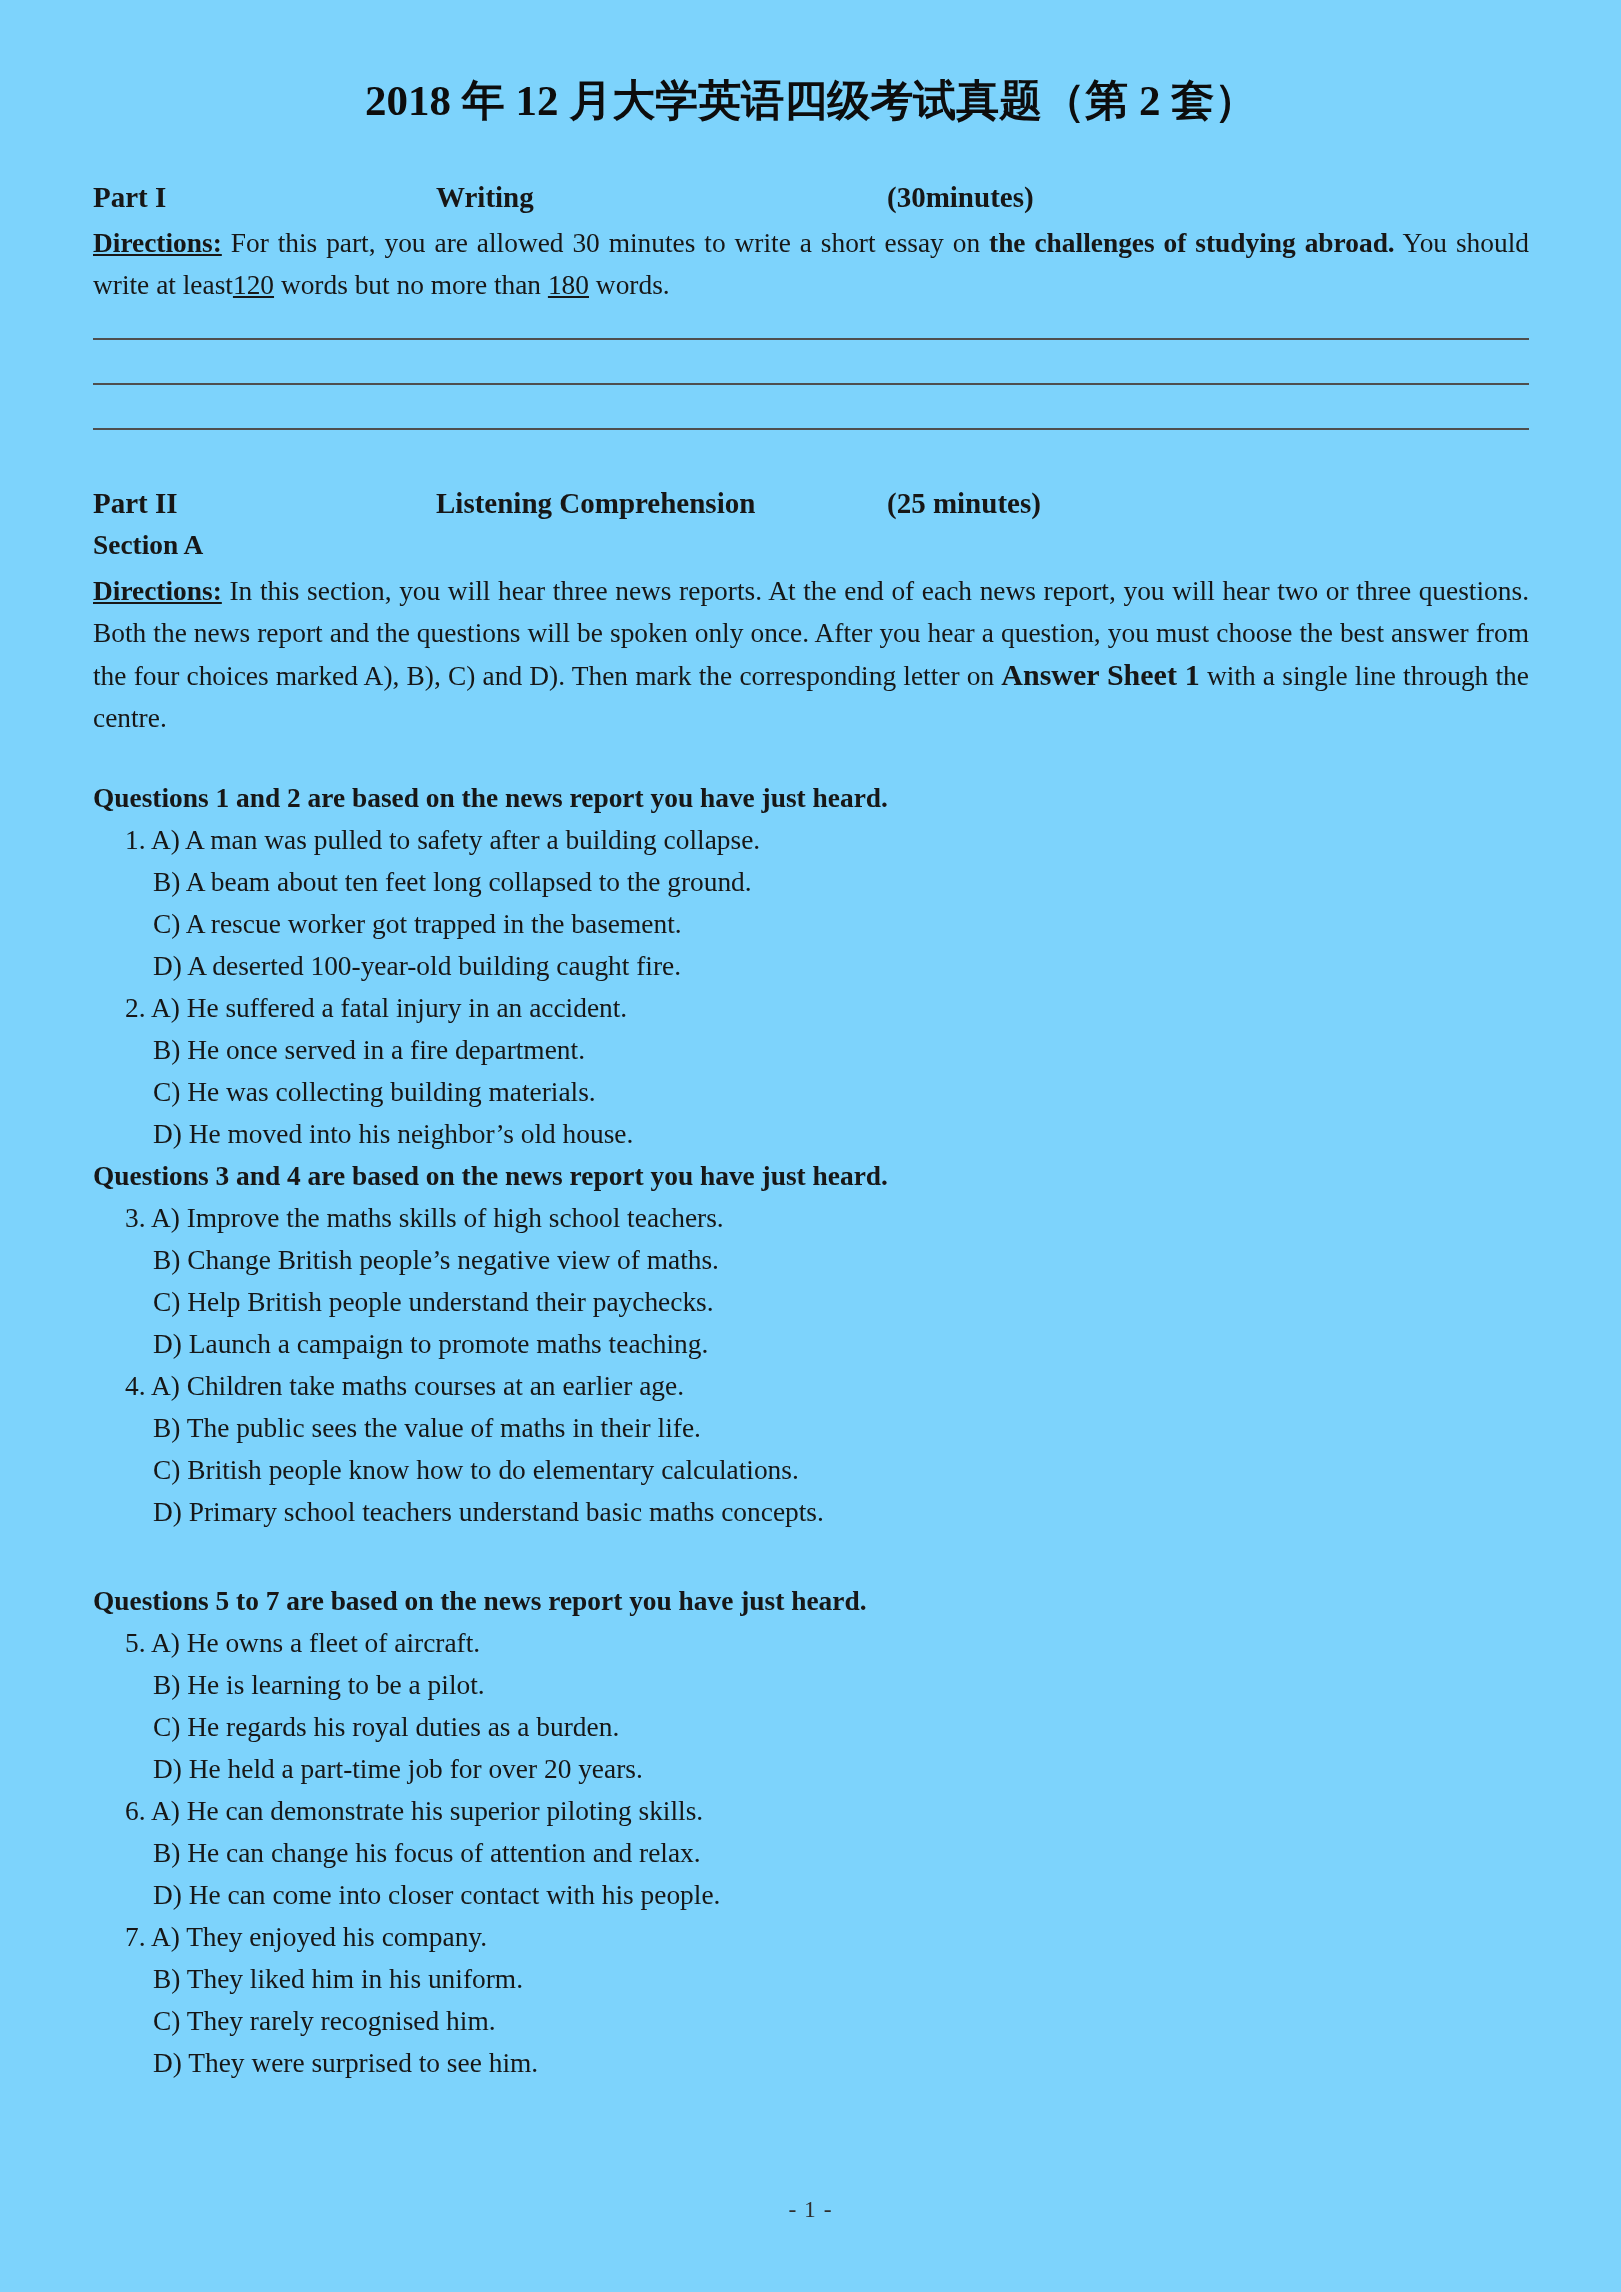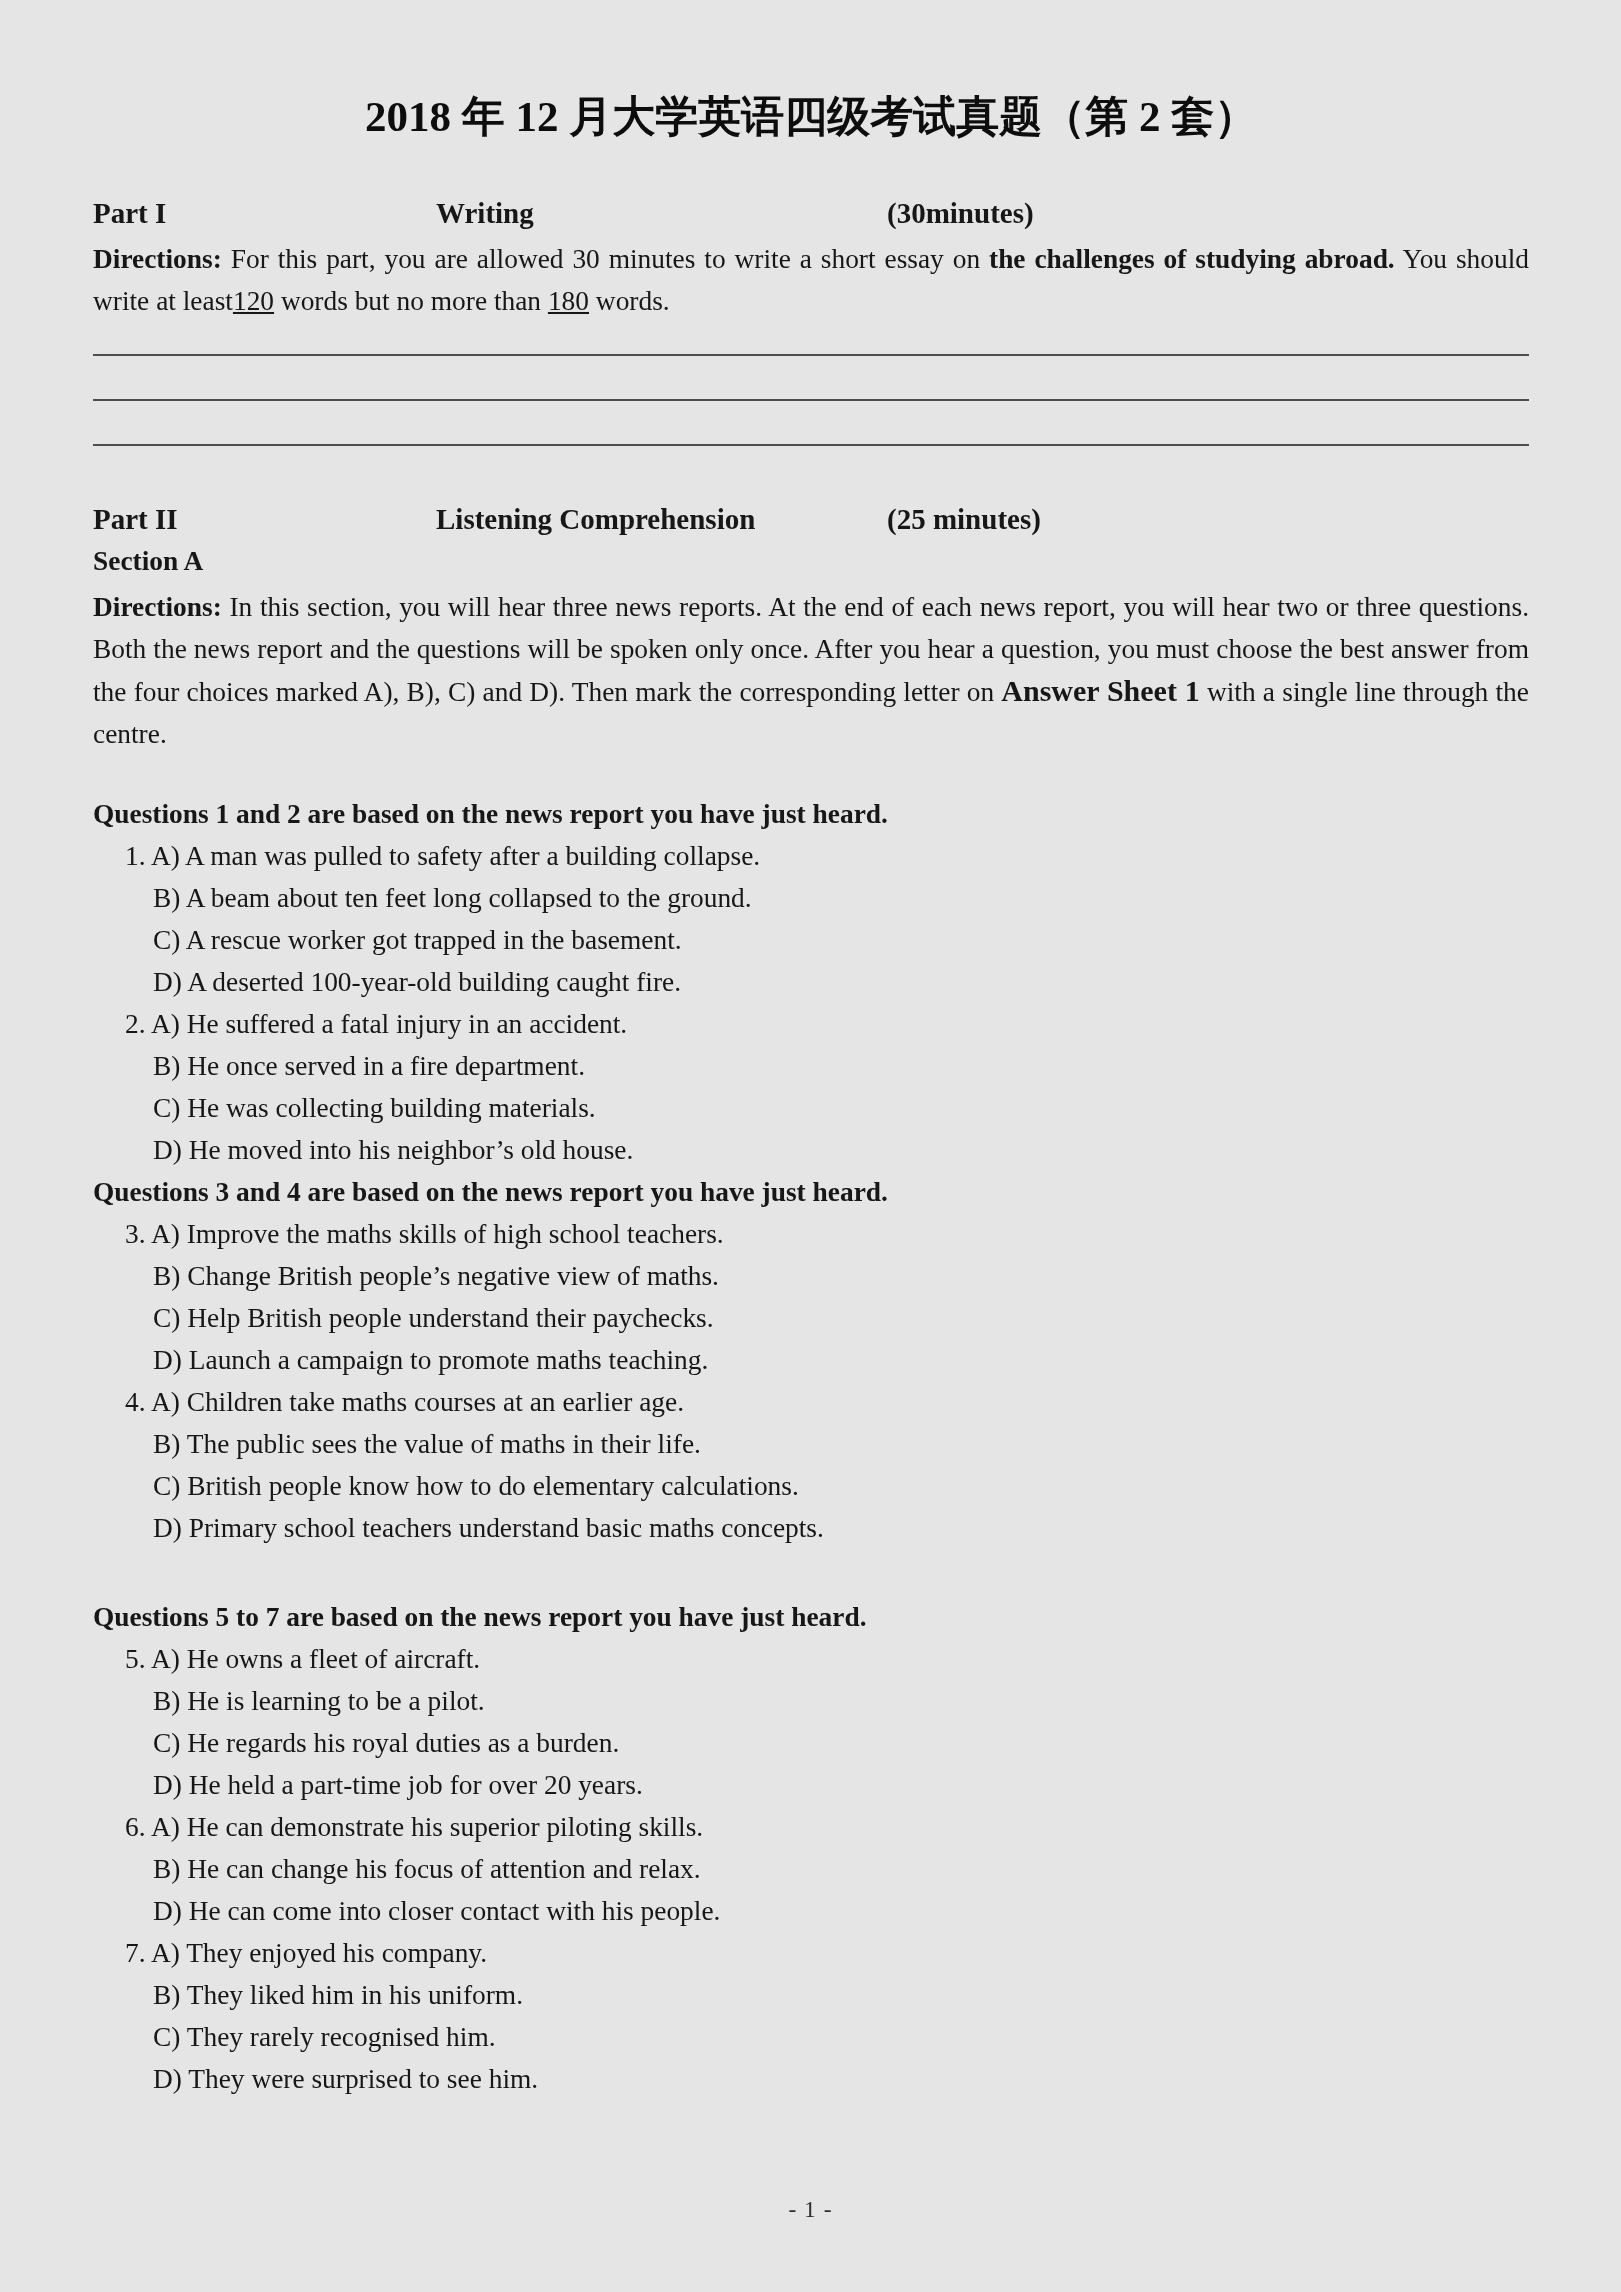--- a/index.html
+++ b/index.html
@@ -1,22 +1,22 @@
 <!DOCTYPE html>
 <html><head>
 <meta charset="utf-8">
 <style>
   html, body { margin: 0; padding: 0; background: #ffffff; }
   .page {
     position: relative;
     width: 1621px;
     height: 2293px;
     box-sizing: border-box;
-    padding: 16px 92px 0 93px;
-    background: #e5e5e5;
+    padding: 0 92px 0 93px;
+    background: #7dd3fc;
     font-family: "Liberation Serif", "DejaVu Serif", serif;
     font-size: 27.4px;
     line-height: 42px;
     color: #171717;
     overflow: hidden;
   }
   .doc-title {
     margin: 0;
     padding-top: 73px;
     text-align: center;
@@ -27,21 +27,21 @@
   }
   .part-row {
     display: grid;
     grid-template-columns: 343px 451px auto;
     font-weight: bold;
     font-size: 29px;
   }
   #part1-row { margin-top: 48px; }
   #part2-row { margin-top: 52px; }
   .para { margin: 3.9px 0 0 0; text-align: justify; }
-  .para .dir-label { font-weight: bold; }
+  .para .dir-label { font-weight: bold; text-decoration: underline; }
   .bold-inline { font-weight: bold; }
   .uline { text-decoration: underline; }
   .answer-sheet { font-weight: bold; font-size: 30px; margin-top: 16px; }
   .writing-lines { margin: 0; }
   .wline { border-bottom: 2px solid #4e4e4e; }
   .wline.first { height: 32px; }
   .wline.rest { height: 43px; }
   .section-label { font-weight: bold; }
   .qgroup { margin: 0; }
   .qgroup:first-child { margin-top: 38px; }

